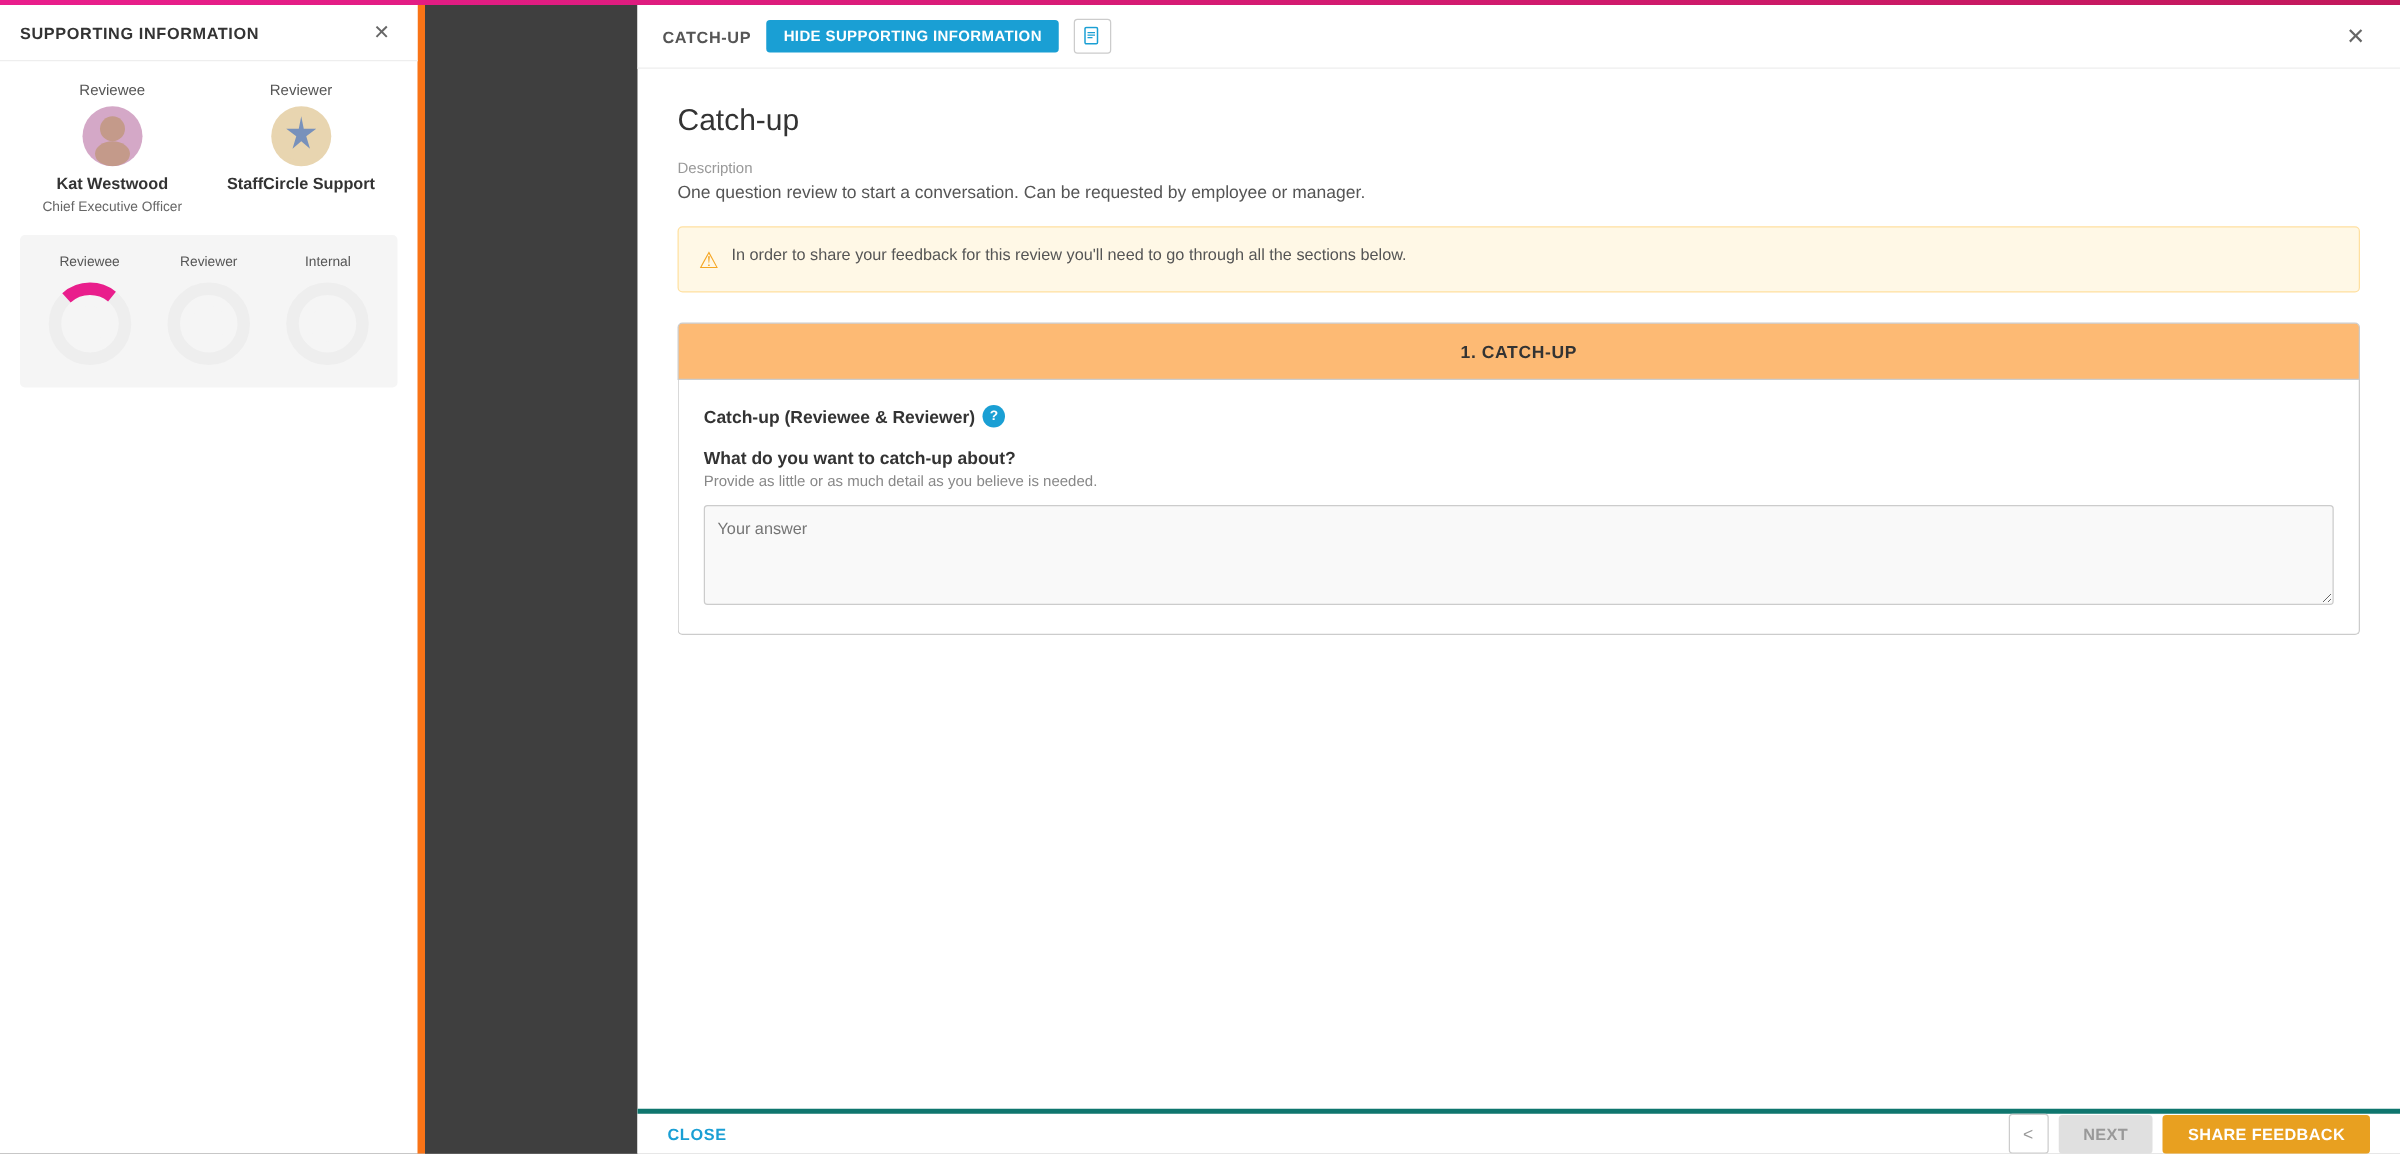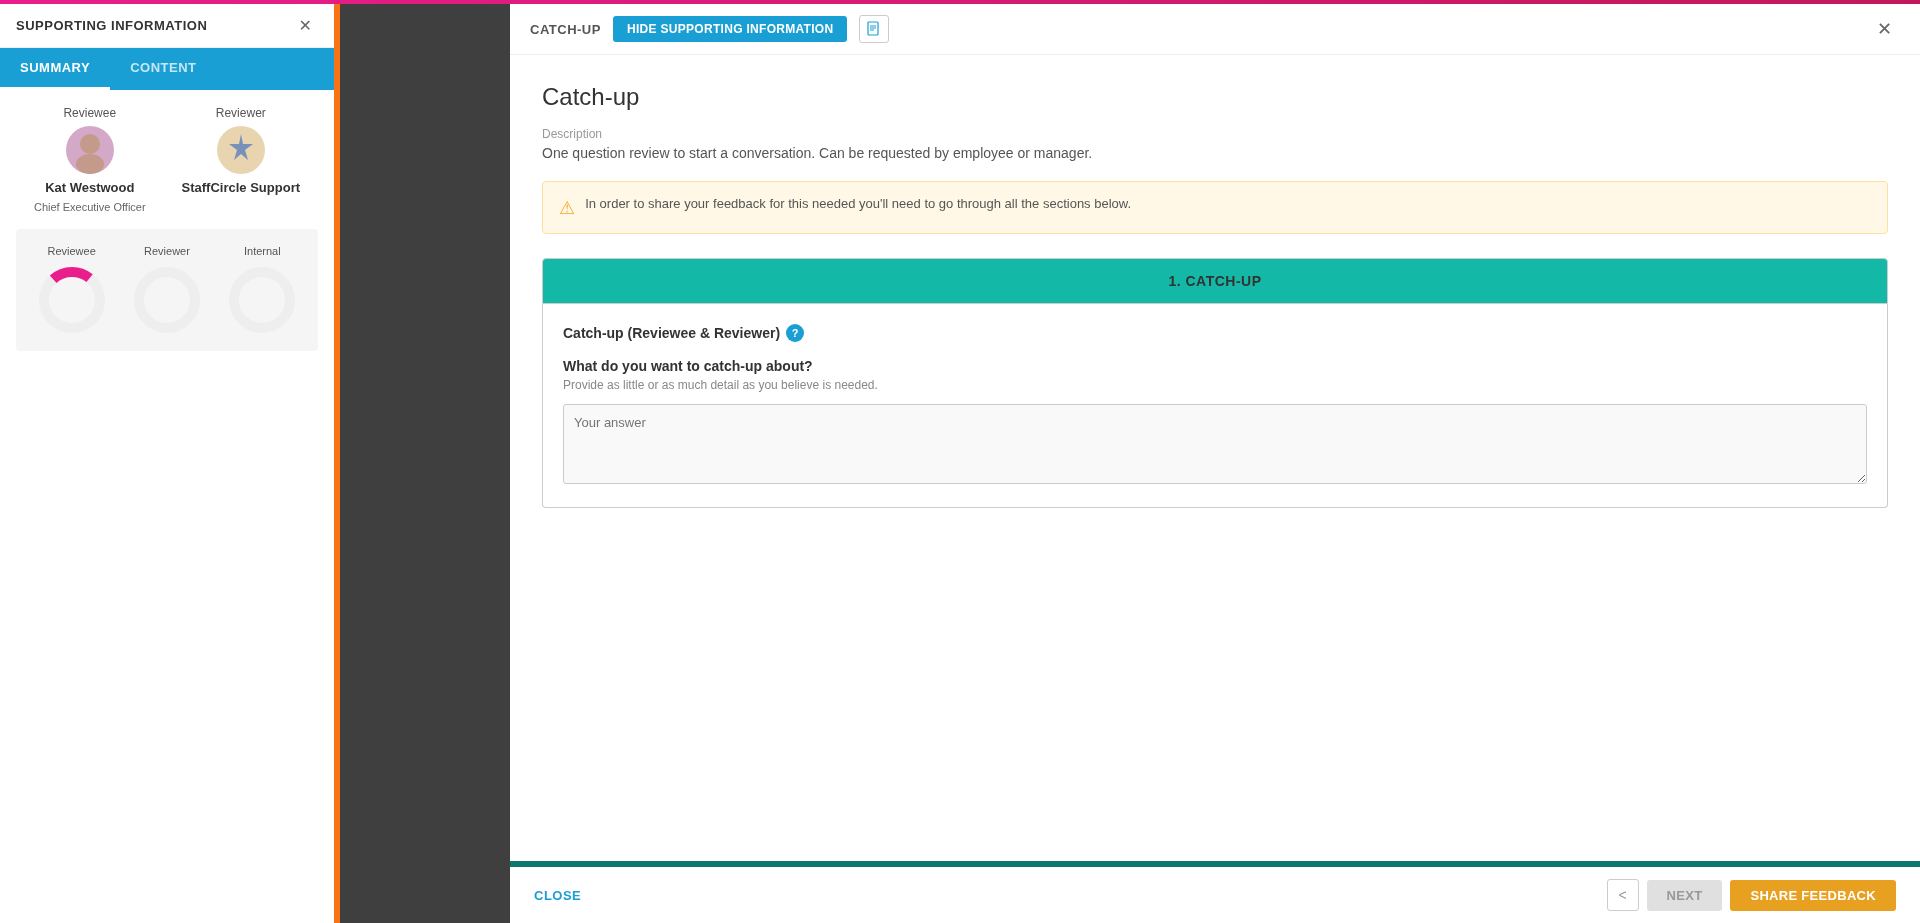--- a/index.html
+++ b/index.html
@@ -309,21 +309,21 @@
 
     .section-header {
       border: 1px solid #ccc;
       border-radius: 4px 4px 0 0;
       padding: 14px 9px;
       font-size: 14px;
       font-weight: bold;
       color: #333;
       text-align: center;
       letter-spacing: 0.5px;
-      background: #14b8a6;
+      background: #fdba74;
     }
 
     .section-body {
       border: 1px solid #ccc;
       border-top: none;
       border-radius: 0 0 4px 4px;
       padding: 20px;
       margin-bottom: 36px;
     }
 
@@ -374,22 +374,22 @@
       background: #f9f9f9;
       resize: vertical;
       font-family: Arial, sans-serif;
     }
 
     
     .modal-footer {
       display: flex;
       align-items: center;
       justify-content: space-between;
-      padding: 12px 24px;
-      border-top: 6px solid #0f766e;
+      padding: 0 24px;
+      border-top: 4px solid #0f766e;
       background: #fff;
     }
 
     .footer-left {
       display: flex;
       align-items: center;
     }
 
     .close-link {
       color: #1a9fd4;
@@ -459,24 +459,20 @@
 <body>
 
 <div class="top-bar"></div>
 
 <div class="left-panel">
   <div class="left-panel-header">
     <span class="left-panel-title">SUPPORTING INFORMATION</span>
     <button class="close-btn">✕</button>
   </div>
 
-  <div class="tabs-row">
-    <div class="tab active">SUMMARY</div>
-    <div class="tab">CONTENT</div>
-  </div>
 
   <div class="summary-content">
     <div class="reviewee-reviewer-row">
       <div class="person-col">
         <span class="person-label">Reviewee</span>
         <div class="person-avatar person-avatar-kat">
           <svg width="48" height="48" viewBox="0 0 48 48">
             <circle cx="24" cy="18" r="10" fill="#c49a8a"></circle>
             <ellipse cx="24" cy="38" rx="14" ry="10" fill="#c49a8a"></ellipse>
           </svg>
@@ -550,21 +546,21 @@
   </div>
 
   <div class="modal-body">
     <h1 class="modal-title">Catch-up</h1>
 
     <div class="description-label">Description</div>
     <div class="description-text">One question review to start a conversation. Can be requested by employee or manager.</div>
 
     <div class="warning-box">
       <span class="warning-icon">⚠</span>
-      <span class="warning-text">In order to share your feedback for this needed you'll need to go through all the sections below.</span>
+      <span class="warning-text">In order to share your feedback for this review you'll need to go through all the sections below.</span>
     </div>
 
     <div class="section-header">1. CATCH-UP</div>
     <div class="section-body">
       <div class="subsection-title">
         <span>Catch-up (Reviewee &amp; Reviewer)</span>
         <span class="help-icon">?</span>
       </div>
       <div class="question-label">What do you want to catch-up about?</div>
       <div class="question-hint">Provide as little or as much detail as you believe is needed.</div>

